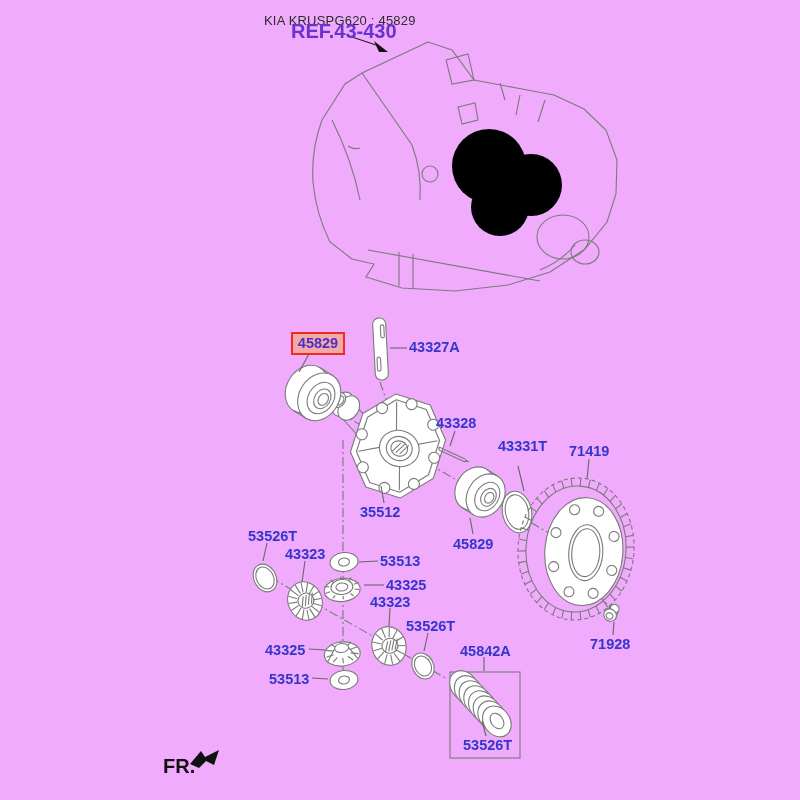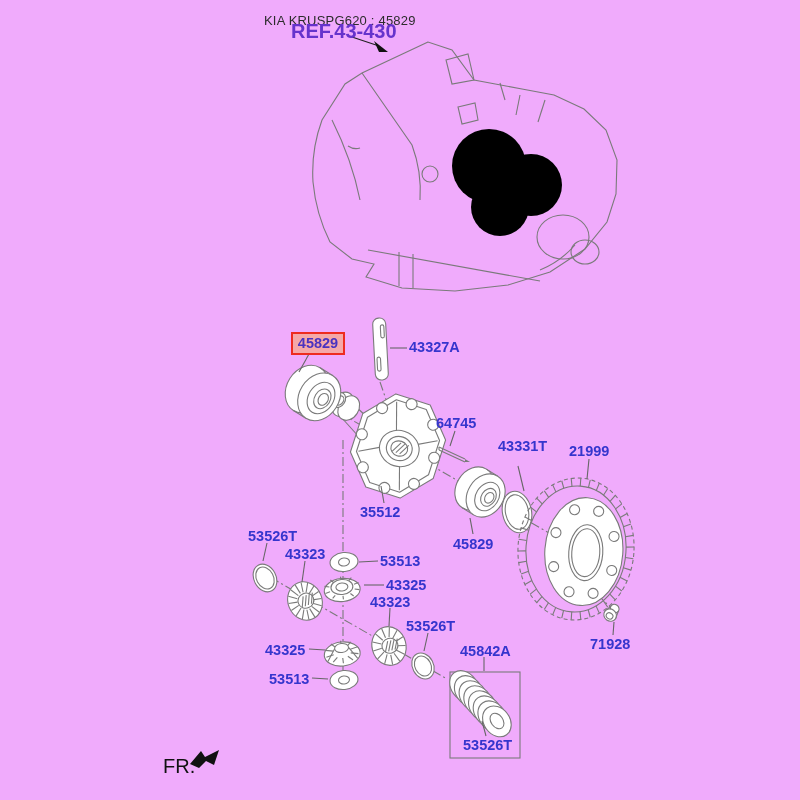--- a/index.html
+++ b/index.html
@@ -8,21 +8,21 @@
   #art{position:absolute;left:0;top:0;}
   .title{position:absolute;left:264px;top:13px;font-size:13px;color:#2c2c2c;letter-spacing:.2px;}
   .ref{position:absolute;left:291px;top:20px;font-size:20px;font-weight:bold;color:#6633cc;
        cursor:pointer;z-index:5;}
   .pl{position:absolute;font-size:14.5px;font-weight:bold;color:#3535cd;cursor:pointer;
       line-height:1;white-space:nowrap;z-index:4;}
   .hl{position:absolute;left:291px;top:332px;width:50px;height:19px;background:#f5a8a8;
       border:2px solid #ee2b20;display:flex;align-items:center;justify-content:center;
       cursor:pointer;z-index:4;}
   .hl span{font-size:14.5px;font-weight:bold;color:#4a32c0;line-height:1;}
-  .fr{position:absolute;left:163px;top:755px;font-size:20px;font-weight:normal;color:#111;}
+  .fr{position:absolute;left:163px;top:755px;font-size:20px;font-weight:bold;color:#111;}
 </style>
 </head>
 <body>
 
 <div class="stage">
   <svg id="art" width="800" height="800" viewBox="0 0 800 800">
       <g transform="">
         <path d="M428 42 L362 73 L345 84 L322 120 Q311 150 313 182 Q316 214 330 242 L352 259 L374 264 L366 277 L402 288 L455 291 L508 285 L550 272 L585 249 L607 222 L616 194 L617 160 L606 130 L584 109 L554 95 L522 89 L474 80 L452 50 Z" stroke="#7a7a7a" fill="none" stroke-width="1.1"></path>
         <path d="M362 73 L412 145 Q422 172 420 200" stroke="#7a7a7a" fill="none" stroke-width="1.1"></path>
         <path d="M446 60 L468 54 L474 80 L452 84 Z" stroke="#7a7a7a" fill="none" stroke-width="1.1"></path>
@@ -307,23 +307,23 @@
     </svg>
 
   <div class="title">KIA KRUSPG620 : 45829</div>
   <a class="ref">REF.43-430</a>
 
   <div class="hl">
     <span>45829</span>
   </div>
 
   <div class="pl" style="left:409px;top:340px">43327A</div>
-  <div class="pl" style="left:436px;top:416px">64745</div>
+  <div class="pl" style="left:436px;top:416px">43328</div>
   <div class="pl" style="left:498px;top:439px">43331T</div>
-  <div class="pl" style="left:569px;top:444px">21999</div>
+  <div class="pl" style="left:569px;top:444px">71419</div>
   <div class="pl" style="left:360px;top:505px">35512</div>
   <div class="pl" style="left:453px;top:537px">45829</div>
   <div class="pl" style="left:248px;top:529px">53526T</div>
   <div class="pl" style="left:285px;top:547px">43323</div>
   <div class="pl" style="left:380px;top:554px">53513</div>
   <div class="pl" style="left:386px;top:578px">43325</div>
   <div class="pl" style="left:370px;top:595px">43323</div>
   <div class="pl" style="left:406px;top:619px">53526T</div>
   <div class="pl" style="left:265px;top:643px">43325</div>
   <div class="pl" style="left:269px;top:672px">53513</div>

